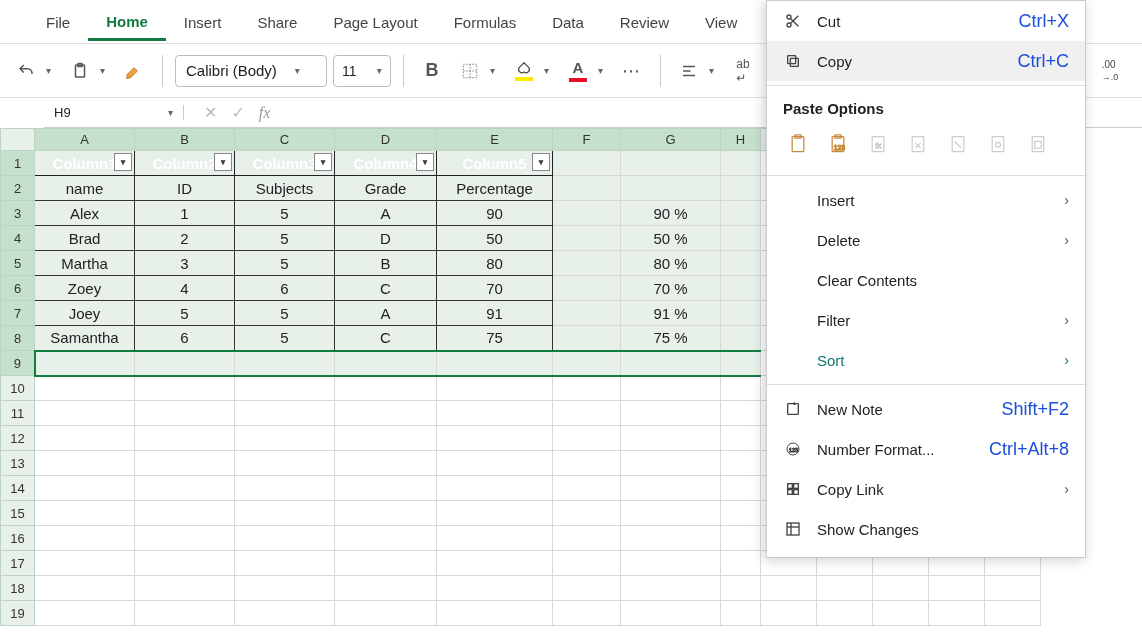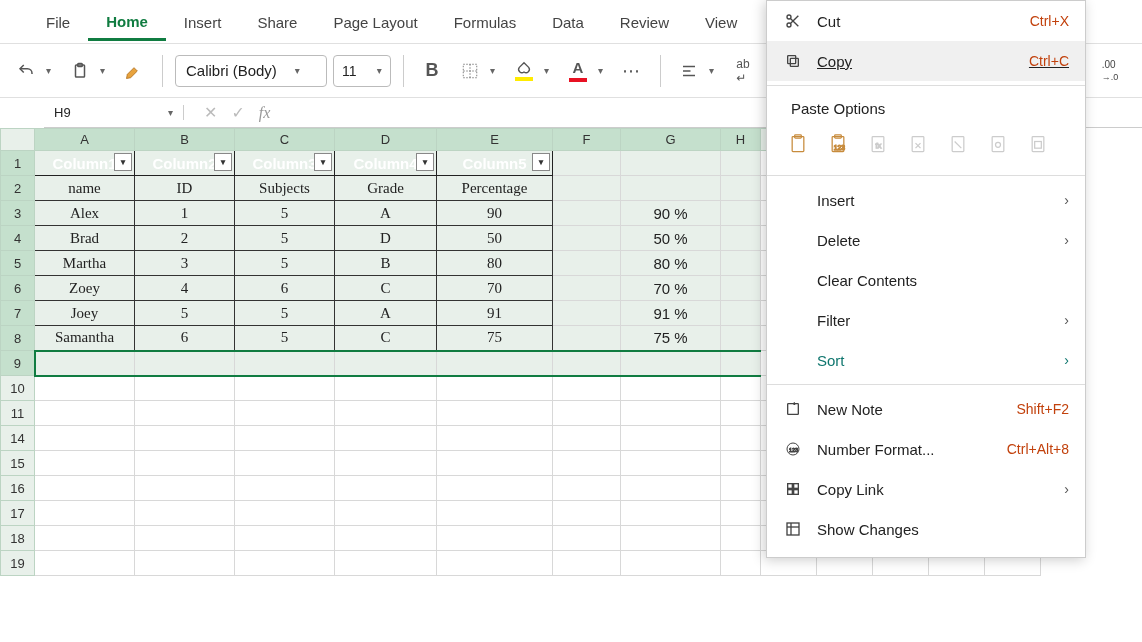--- a/index.html
+++ b/index.html
@@ -33,35 +33,35 @@
 
 .sheet { position: relative; }
 .sheet table { border-collapse: collapse; table-layout: fixed; }
 .corner { width: 34px; height: 22px; background: #e8f0ea; border: 1px solid #bcd4c3; }
 .col-head { height: 22px; background: #e8f0ea; border: 1px solid #bcd4c3; text-align: center; font-size: 13px; color: #333; }
 .col-head.sel { background: #c5e0cd; }
 .row-head { width: 34px; background: #e8f0ea; border: 1px solid #bcd4c3; text-align: center; font-size: 13px; color: #333; }
 .row-head.sel { background: #c5e0cd; }
 .cell { border: 1px solid #d8d8d8; height: 25px; text-align: center; font-size: 15px; }
 .cell.shaded { background: #e8f0ea; }
-.tablecell { border: 1px solid #333; font-family: Liberation Serif, serif; }
+.tablecell { border: 1px solid #333; }
 .table-head { background: #1f6e43; background: #2a7a50; color: #fff; font-weight: 600; border: 1px solid #222; position: relative; }
 .table-head .filter-btn { position: absolute; right: 2px; top: 2px; width: 18px; height: 18px; background: #fff; border: 1px solid #888; display: flex; align-items: center; justify-content: center; font-size: 9px; color: #333; }
 
 
 .ctx-menu { position: absolute; top: 0; left: 766px; width: 320px; background: #fff; box-shadow: -2px 2px 12px rgba(0,0,0,0.2); border: 1px solid #ccc; padding-bottom: 8px; z-index: 10; }
 .ctx-item { display: flex; align-items: center; height: 40px; padding: 0 16px; cursor: pointer; gap: 14px; }
-.ctx-item:hover, .ctx-item.hover { background: #f0f0f0; text-decoration: underline; }
+.ctx-item:hover, .ctx-item.hover { background: #f0f0f0; }
 .ctx-item .ic { width: 20px; display: flex; justify-content: center; color: #444; }
 .ctx-item .label { flex: 1; font-size: 15px; color: #222; }
-.ctx-item .shortcut { font-size: 14px; color: #c2410c; }
+.ctx-item .shortcut { font-size: 18px; color: #1d4ed8; }
 .ctx-item .arrow { color: #555; }
 .ctx-item.disabled .label, .ctx-item.disabled .arrow { color: #0f766e; }
 .ctx-sep { height: 1px; background: #ddd; margin: 4px 0; }
-.ctx-heading { padding: 10px 24px 6px; font-weight: 400; font-size: 15px; }
+.ctx-heading { padding: 10px 16px 6px; font-weight: 700; font-size: 15px; }
 .paste-opts { display: flex; gap: 10px; padding: 6px 16px 12px; }
 .paste-opt { width: 30px; height: 30px; border: 1px solid transparent; display: flex; align-items: center; justify-content: center; color: #c78b3c; cursor: pointer; }
 .paste-opt.disabled { color: #ccc; }
 svg { display: block; }
 
 .col-A { width: 100px; } .col-B { width: 100px; } .col-C { width: 100px; } .col-D { width: 102px; } .col-E { width: 116px; } .col-F { width: 68px; } .col-G { width: 100px; } .col-H { width: 40px; }
 .extra-cols { width: 56px; }
 </style>
 </head>
 <body>
@@ -377,20 +377,52 @@
           <td class="cell"></td>
           <td class="cell"></td>
           <td class="cell"></td>
           <td class="cell"></td>
           <td class="cell"></td>
           <td class="cell"></td>
           <td class="cell"></td>
           <td class="cell"></td>
         </tr>
   <tr>
+          <td class="row-head">12</td>
+          <td class="cell"></td>
+          <td class="cell"></td>
+          <td class="cell"></td>
+          <td class="cell"></td>
+          <td class="cell"></td>
+          <td class="cell"></td>
+          <td class="cell"></td>
+          <td class="cell"></td>
+          <td class="cell"></td>
+          <td class="cell"></td>
+          <td class="cell"></td>
+          <td class="cell"></td>
+          <td class="cell"></td>
+        </tr>
+  <tr>
+          <td class="row-head">13</td>
+          <td class="cell"></td>
+          <td class="cell"></td>
+          <td class="cell"></td>
+          <td class="cell"></td>
+          <td class="cell"></td>
+          <td class="cell"></td>
+          <td class="cell"></td>
+          <td class="cell"></td>
+          <td class="cell"></td>
+          <td class="cell"></td>
+          <td class="cell"></td>
+          <td class="cell"></td>
+          <td class="cell"></td>
+        </tr>
+  <tr>
           <td class="row-head">14</td>
           <td class="cell"></td>
           <td class="cell"></td>
           <td class="cell"></td>
           <td class="cell"></td>
           <td class="cell"></td>
           <td class="cell"></td>
           <td class="cell"></td>
           <td class="cell"></td>
           <td class="cell"></td>

